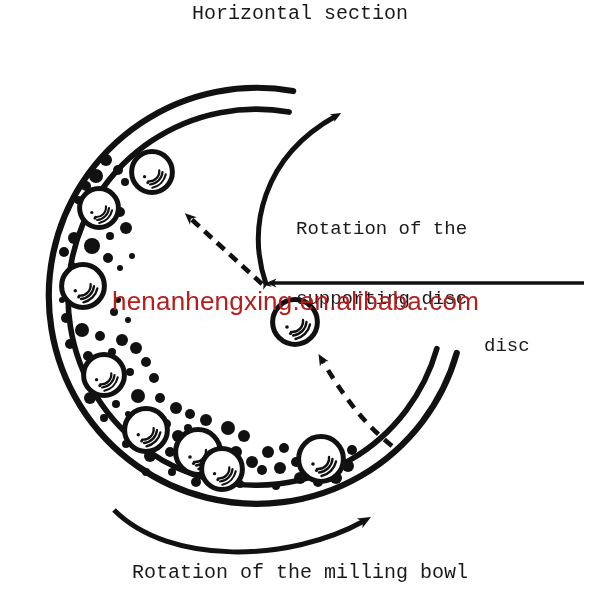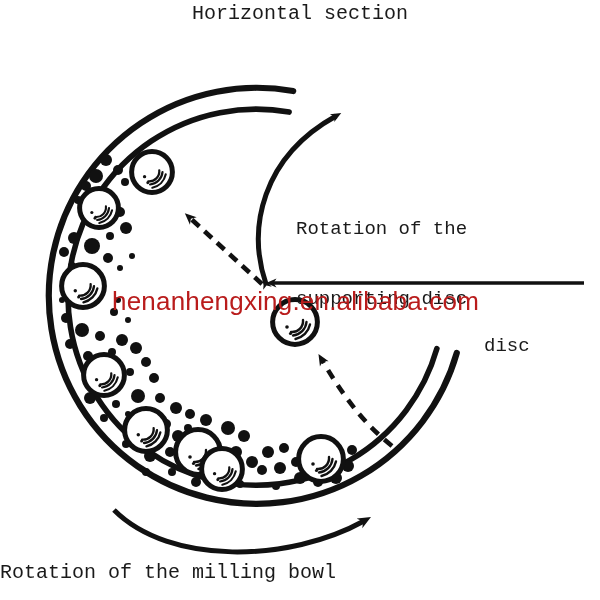--- a/index.html
+++ b/index.html
@@ -5,21 +5,21 @@
   html,body{margin:0;padding:0;background:#ffffff;}
   body{width:600px;height:600px;overflow:hidden;
        font-family:"Liberation Serif", serif;color:#111;}
   #stage{position:relative;width:600px;height:600px;background:#fff;}
   svg.diagram{position:absolute;left:0;top:0;width:600px;height:600px;}
   .lbl{position:absolute;font-family:Liberation Mono, monospace;color:#1a1a1a;
        line-height:1.22;white-space:pre;}
   #title-label{top:2px;left:0;width:600px;text-align:center;font-size:20px;}
   #disc-label{top:172px;left:296px;font-size:19px;}
   #centrifugal-label{top:289px;left:484px;font-size:19px;}
-  #rotation-label{top:561px;left:0;width:600px;text-align:left;font-size:20px;}
+  #rotation-label{top:561px;left:0;width:600px;text-align:center;font-size:20px;}
   #watermark{position:absolute;top:286px;left:112px;font-size:26px;
        font-family:"Liberation Sans", sans-serif;color:#b91c1c;white-space:nowrap;
        letter-spacing:0.2px;}
 </style>
 </head>
 <body>
 
 <div id="stage">
 
   <svg class="diagram" viewBox="0 0 600 600">

